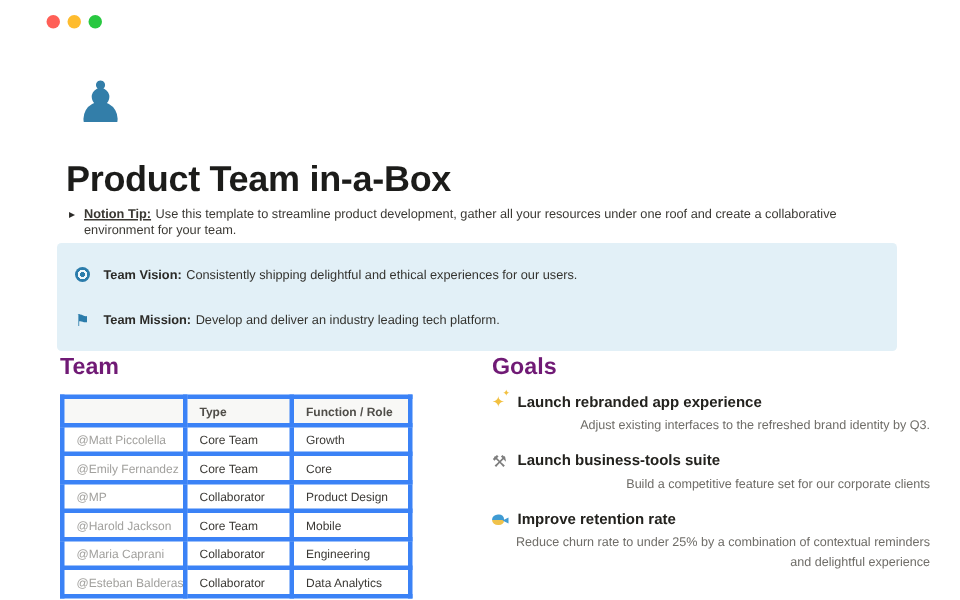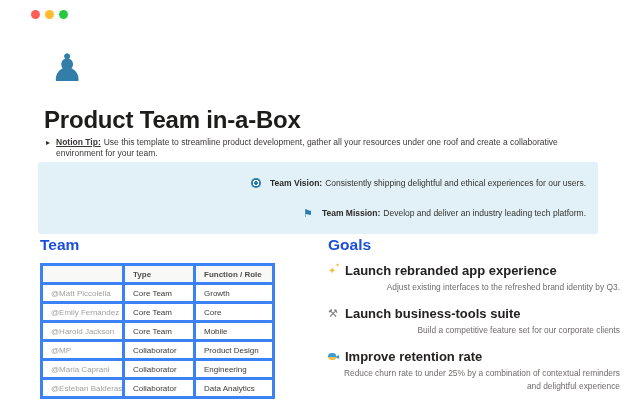--- a/index.html
+++ b/index.html
@@ -39,53 +39,52 @@
   .toggle-triangle { font-size: 8px; margin-right: 6px; color: #2b2a27; line-height: 11px; cursor: pointer; }
   .tip-label { font-weight: bold; text-decoration: underline; margin-right: 3px; white-space: nowrap; }
   .tip-text { line-height: 11px; }
 
   
   .callout {
     position: absolute; left: 38px; width: 560px; height: 42px;
     background: #e2f0f7; border-radius: 3px;
     display: flex; align-items: center; padding: 0 12px; gap: 9px;
     font-size: 8.5px;
-    justify-content: flex-end;
   }
   .callout-1 { top: 162px; }
   .callout-2 { top: 192px; }
   .callout-label { font-weight: bold; margin-right: 3px; white-space: nowrap; color: #2b2a27; }
   .callout-text { color: #33322e; }
   .target-icon {
     width: 10px; height: 10px; border-radius: 50%; flex: 0 0 10px;
     background: radial-gradient(circle at 50% 50%, #2b7cab 0 1.7px, #eef6fa 1.7px 3px, #2b7cab 3px 5px);
   }
   .flag-icon {
     color: #2b7cab; font-size: 11px; line-height: 11px; flex: 0 0 10px;
     font-family: "DejaVu Sans", sans-serif;
   }
 
   
   .columns { position: absolute; left: 40px; top: 236px; width: 580px; display: flex; gap: 56px; }
   .col-left { width: 232px; flex: 0 0 232px; }
   .col-right { width: 292px; flex: 1; }
-  .section-heading { font-size: 15.5px; font-weight: bold; color: #1d4ed8; margin-bottom: 9px; }
+  .section-heading { font-size: 15.5px; font-weight: bold; color: #701a75; margin-bottom: 9px; }
 
   
   table { border-collapse: collapse; width: 232px; table-layout: fixed; font-size: 8px; }
   th, td { border: 3px solid #3b82f6; padding: 3.5px 8px; text-align: left; overflow: hidden; white-space: nowrap; }
   th { background: #f8f8f6; font-weight: bold; color: #504e49; }
   td { color: #3b3935; }
   td.member-cell { color: #a2a19e; }
   .col-name { width: 82px; } .col-type { width: 71px; } .col-role { width: 79px; }
 
   
   .goal { margin-bottom: 13px; }
   .goal-title-row { display: flex; align-items: center; gap: 5px; cursor: pointer; }
-  .goal-title { font-size: 13px; font-weight: bold; color: #23221e; }
+  .goal-title { font-size: 10px; font-weight: bold; color: #23221e; }
   .goal-desc { font-size: 8.4px; color: #6f6d68; line-height: 1.45; margin-top: 3px; text-align: right; }
   .goal-icon { width: 12px; height: 11px; position: relative; flex: 0 0 12px; }
 
   .sparkle-main { position: absolute; left: 0; top: 0; color: #f2c040; font-size: 10px; line-height: 11px; font-family: "DejaVu Sans", sans-serif; }
   .sparkle-small { position: absolute; right: 0; top: -3px; color: #f2c040; font-size: 6px; line-height: 6px; font-family: "DejaVu Sans", sans-serif; }
 
   .tools-glyph { position: absolute; left: 0; top: 0; color: #7d7d7d; font-size: 11px; line-height: 11px; font-family: "DejaVu Sans", sans-serif; }
 
   .fish-body {
     position: absolute; left: 0; top: 2px; width: 8px; height: 7px;
@@ -148,28 +147,28 @@
           <td class="member-cell">@Matt Piccolella</td>
           <td>Core Team</td>
           <td>Growth</td>
         </tr>
         <tr>
           <td class="member-cell">@Emily Fernandez</td>
           <td>Core Team</td>
           <td>Core</td>
         </tr>
         <tr>
+          <td class="member-cell">@MP</td>
+          <td>Collaborator</td>
+          <td>Product Design</td>
+        </tr>
+        <tr>
           <td class="member-cell">@Harold Jackson</td>
           <td>Core Team</td>
           <td>Mobile</td>
-        </tr>
-        <tr>
-          <td class="member-cell">@MP</td>
-          <td>Collaborator</td>
-          <td>Product Design</td>
         </tr>
         <tr>
           <td class="member-cell">@Maria Caprani</td>
           <td>Collaborator</td>
           <td>Engineering</td>
         </tr>
         <tr>
           <td class="member-cell">@Esteban Balderas</td>
           <td>Collaborator</td>
           <td>Data Analytics</td>

